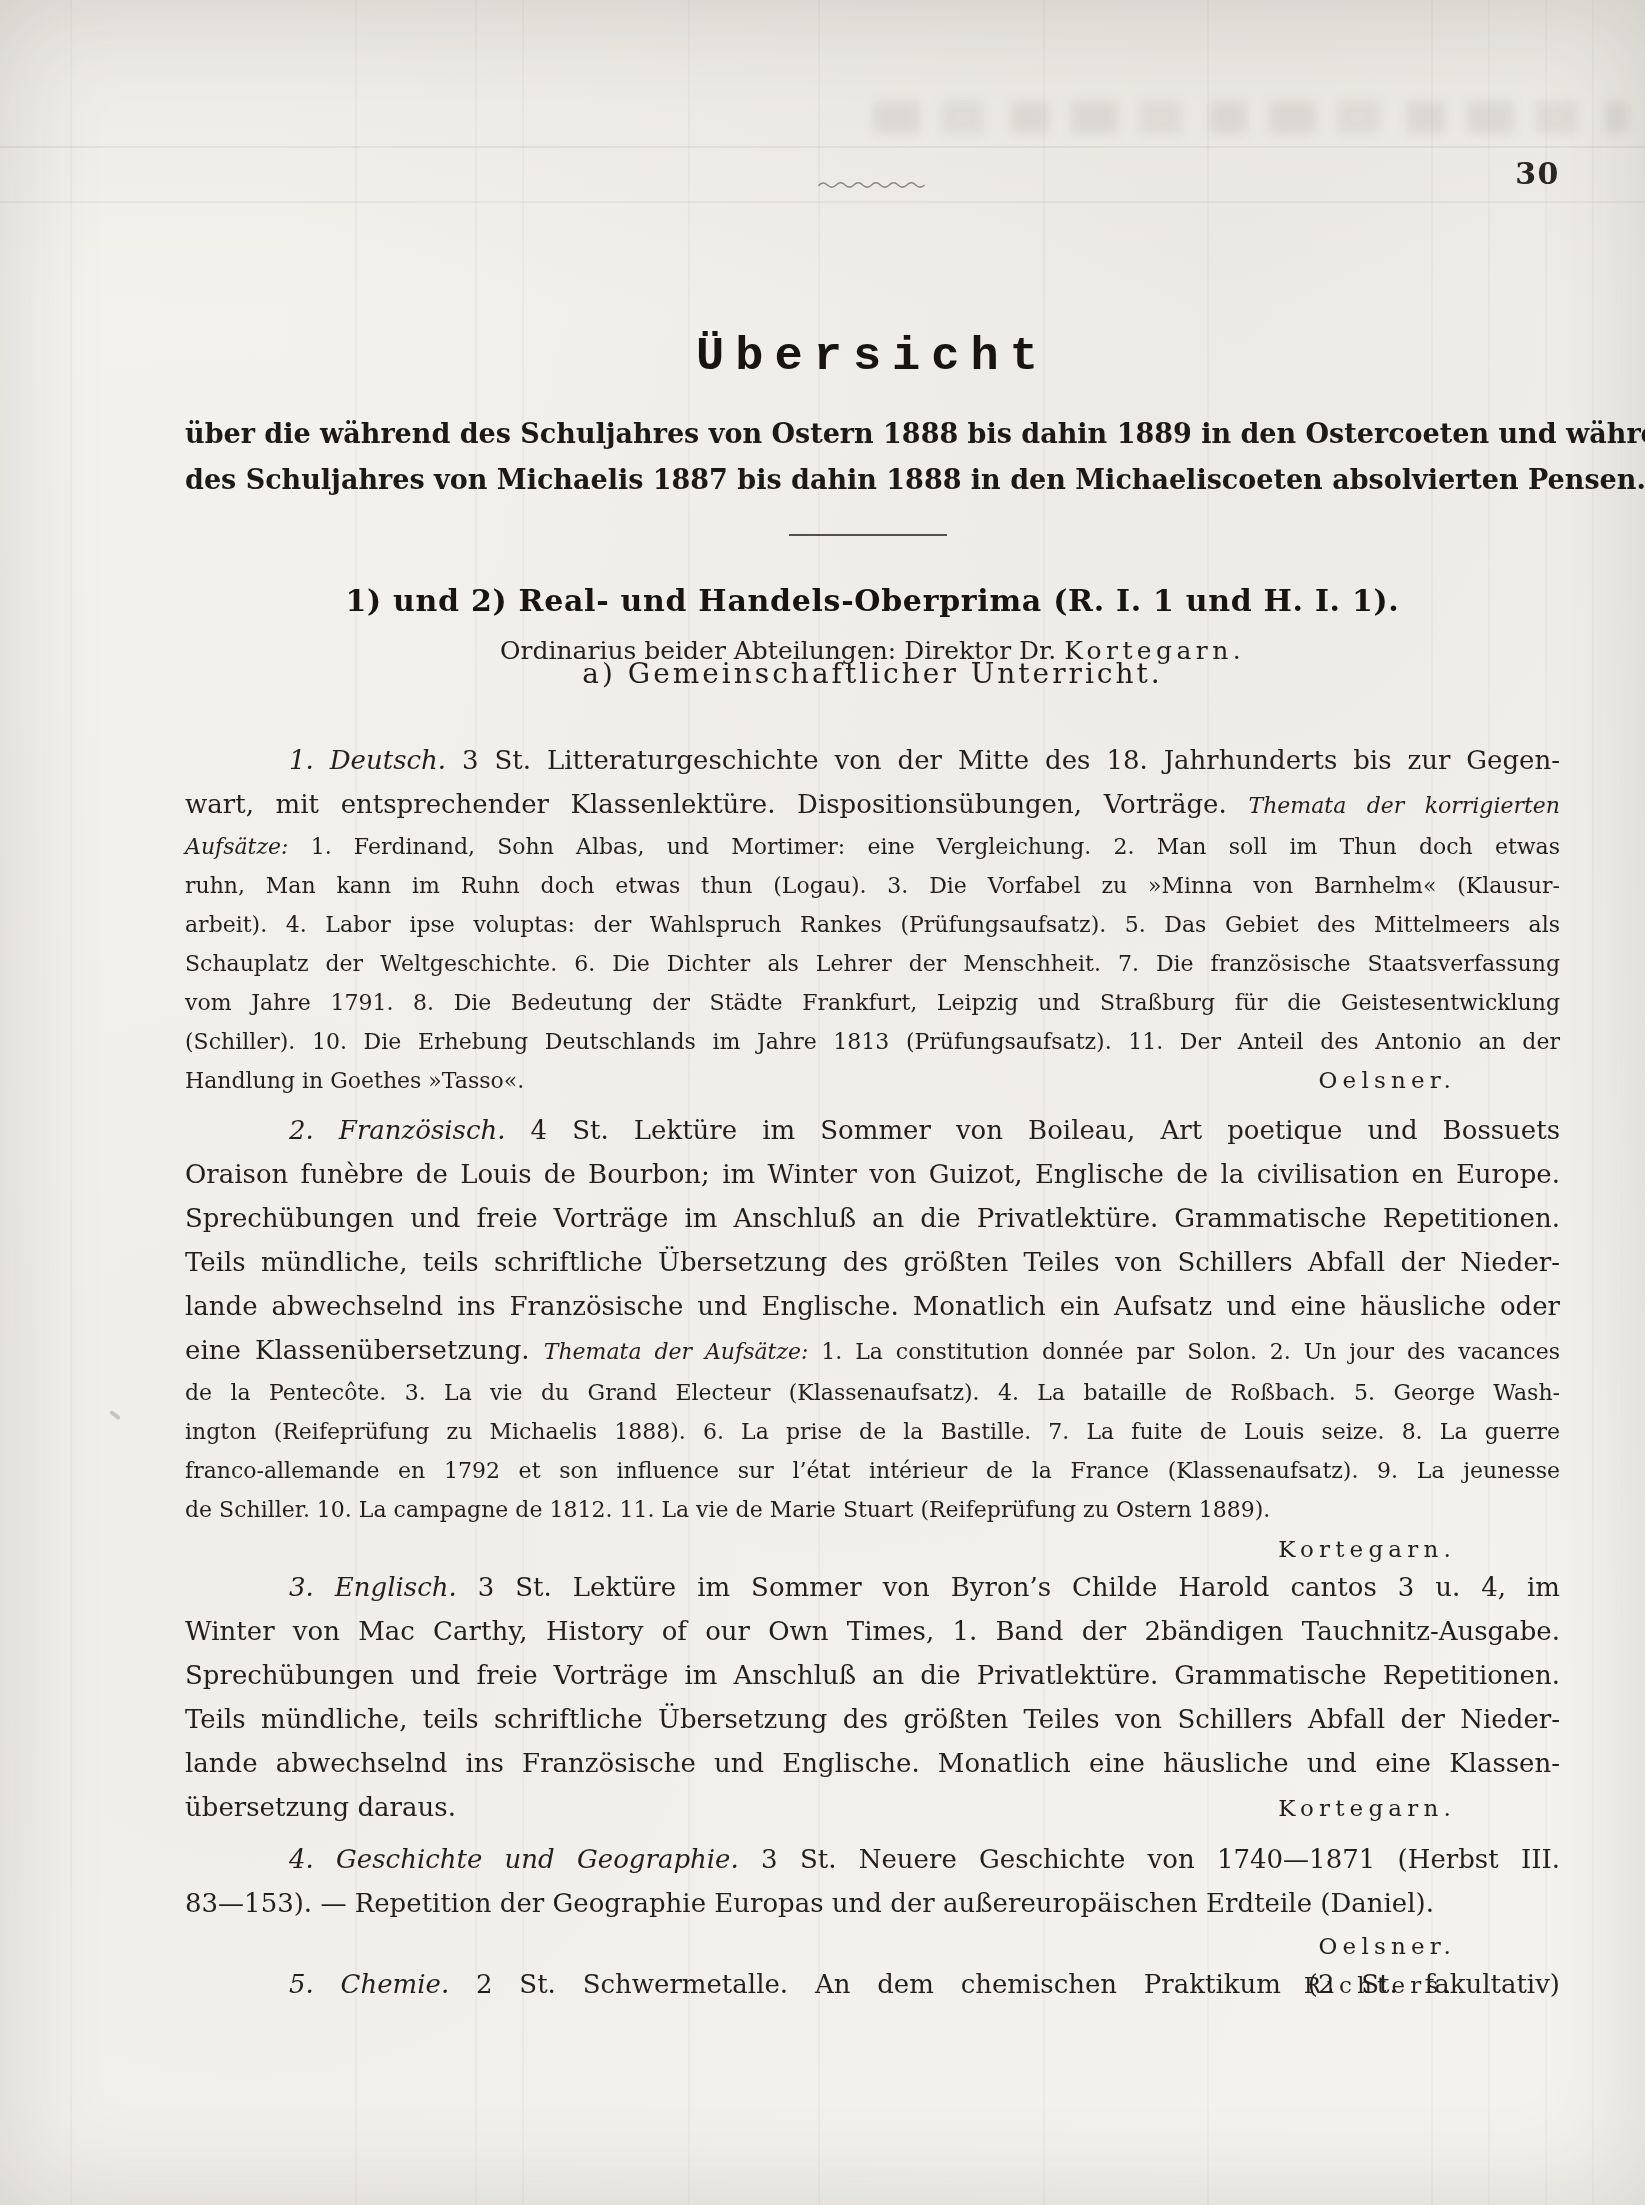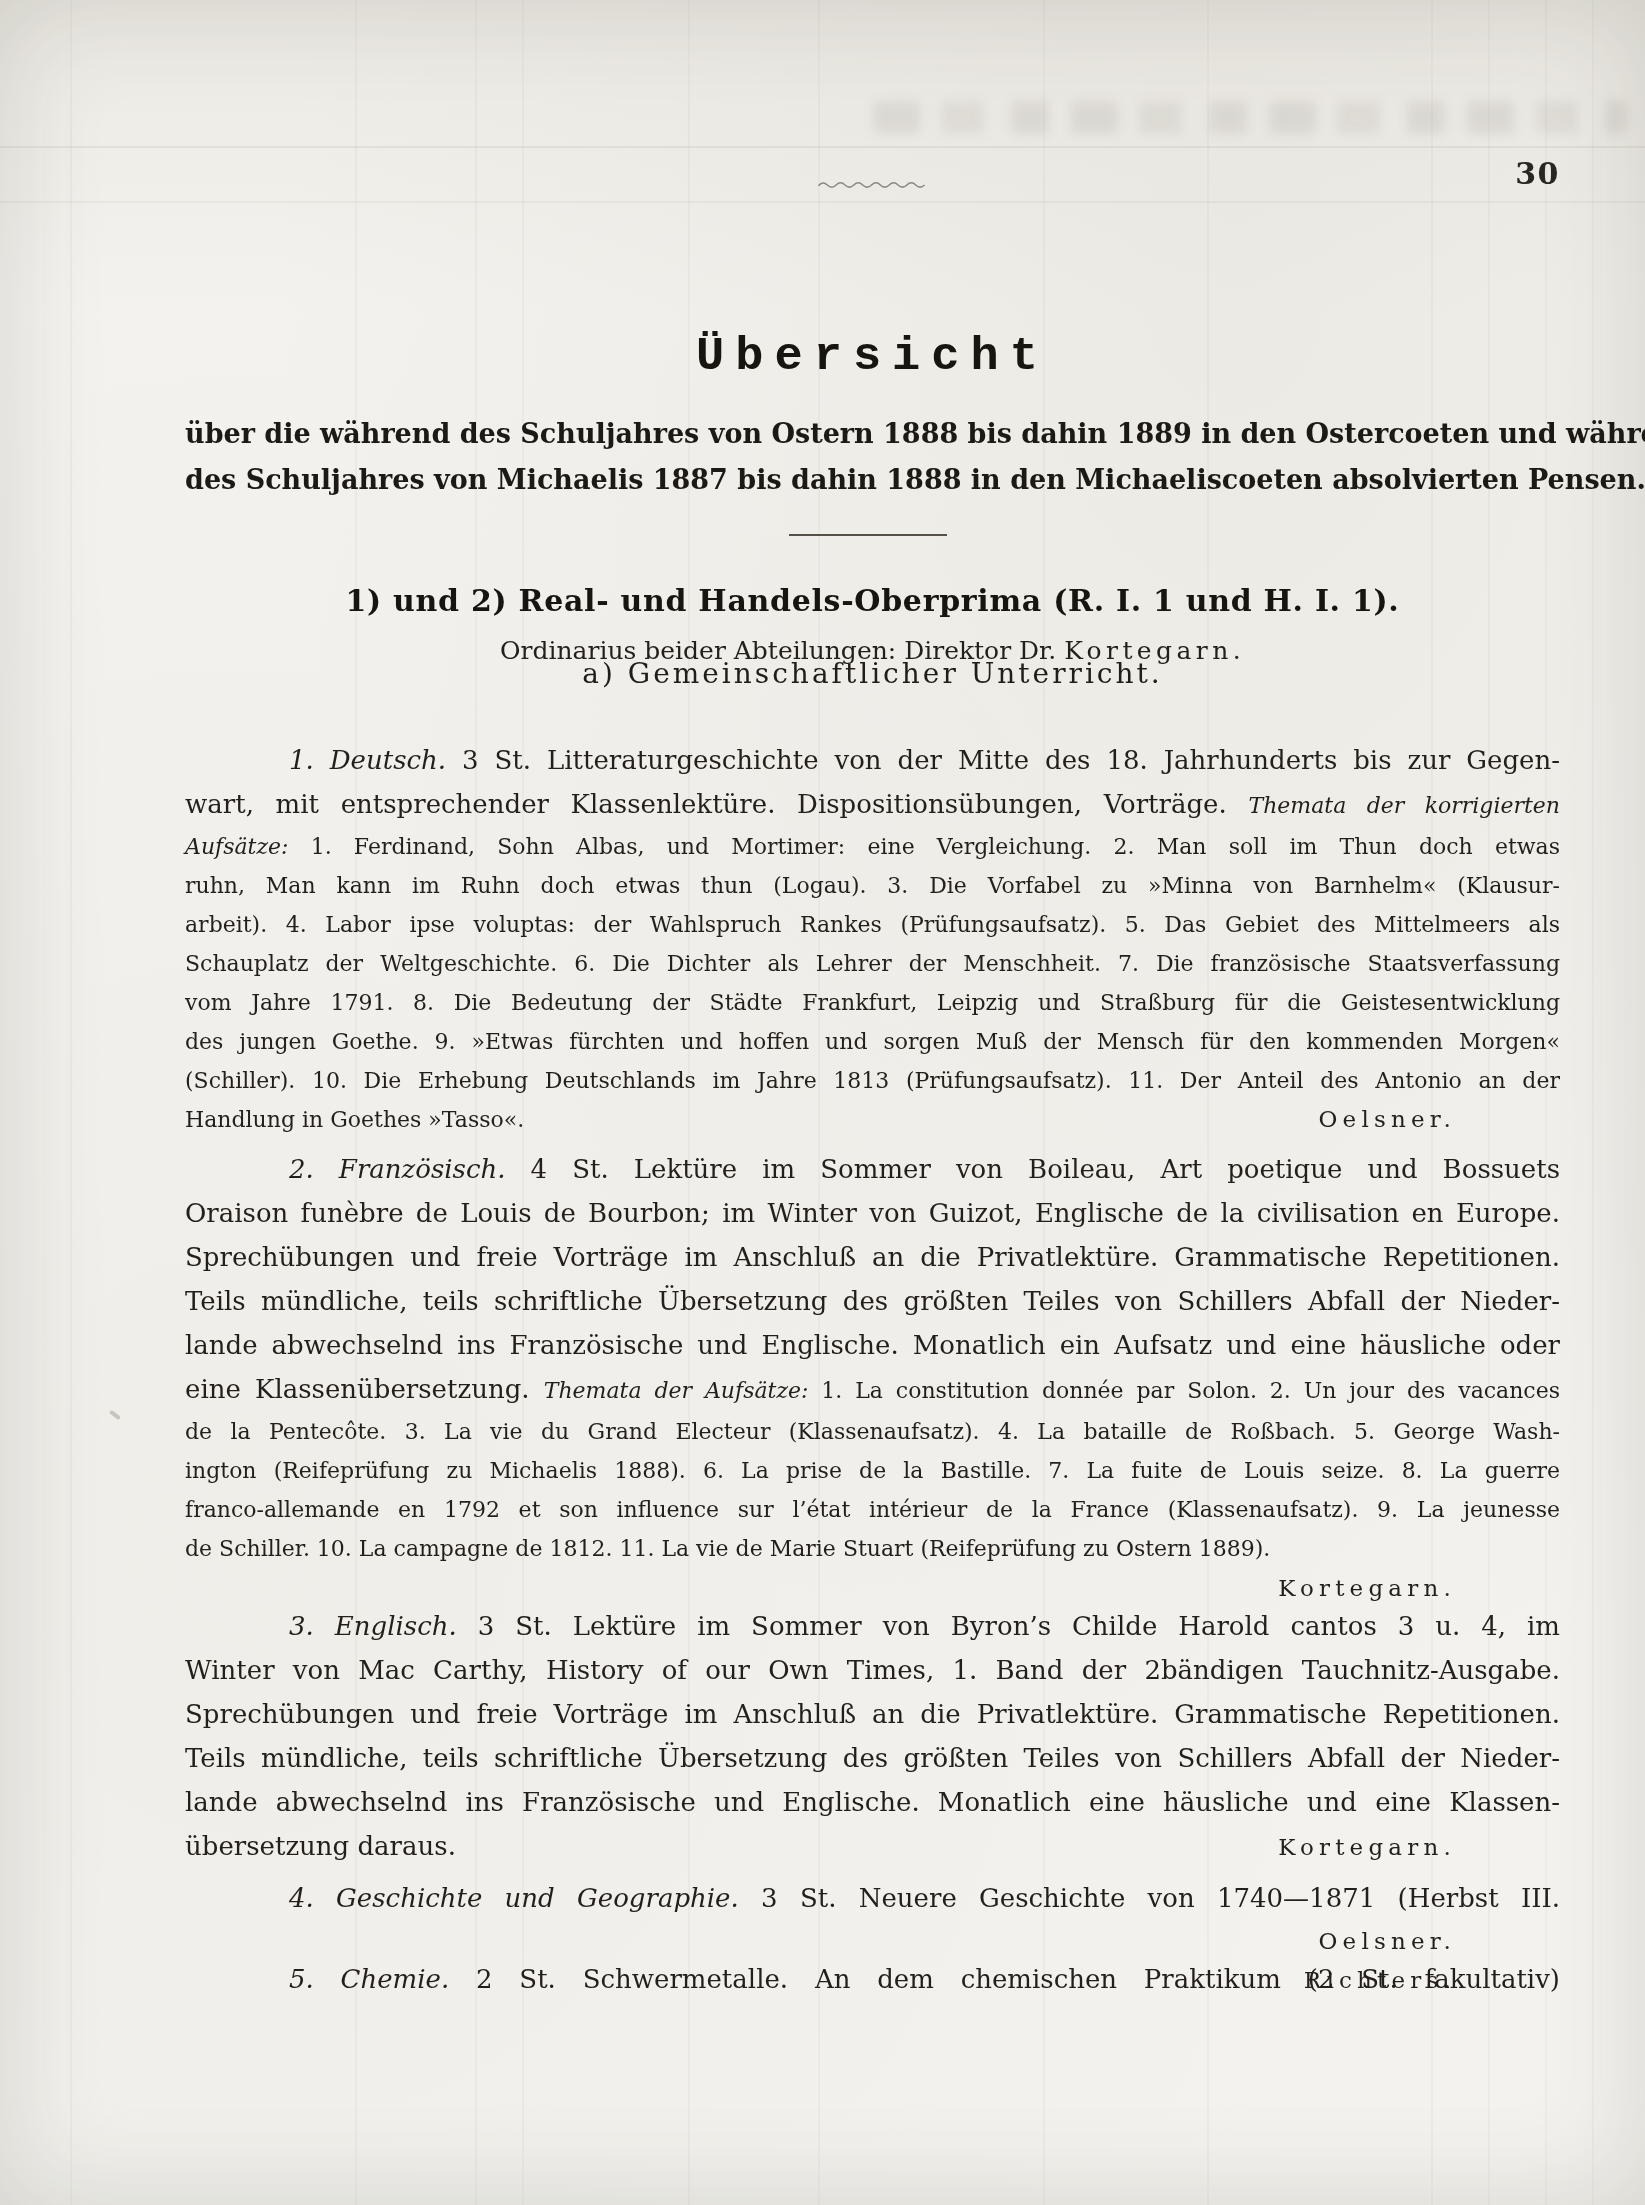--- a/index.html
+++ b/index.html
@@ -101,21 +101,20 @@
 
   <div class="body-col">
       <div class="para">
         <div class="line lh-lg first"><span class="seg-lg-i">1. Deutsch.</span><span class="seg-lg"> 3 St. Litteraturgeschichte von der Mitte des 18. Jahrhunderts bis zur Gegen-</span></div>
         <div class="line lh-lg"><span class="seg-lg">wart, mit entsprechender Klassenlektüre. Dispositionsübungen, Vorträge. </span><span class="seg-sm-i">Themata der korrigierten</span></div>
         <div class="line lh-sm"><span class="seg-sm-i">Aufsätze:</span><span class="seg-sm"> 1. Ferdinand, Sohn Albas, und Mortimer: eine Vergleichung. 2. Man soll im Thun doch etwas</span></div>
         <div class="line lh-sm"><span class="seg-sm">ruhn, Man kann im Ruhn doch etwas thun (Logau). 3. Die Vorfabel zu »Minna von Barnhelm« (Klausur-</span></div>
         <div class="line lh-sm"><span class="seg-sm">arbeit). 4. Labor ipse voluptas: der Wahlspruch Rankes (Prüfungsaufsatz). 5. Das Gebiet des Mittelmeers als</span></div>
         <div class="line lh-sm"><span class="seg-sm">Schauplatz der Weltgeschichte. 6. Die Dichter als Lehrer der Menschheit. 7. Die französische Staatsverfassung</span></div>
         <div class="line lh-sm"><span class="seg-sm">vom Jahre 1791. 8. Die Bedeutung der Städte Frankfurt, Leipzig und Straßburg für die Geistesentwicklung</span></div>
-        <div class="line lh-sm"><span class="seg-sm">des jungen Goethe. 9. »Etwas fürchten und hoffen und sorgen Muß der Mensch für den kommenden Morgen«</span></div>
         <div class="line lh-sm"><span class="seg-sm">(Schiller). 10. Die Erhebung Deutschlands im Jahre 1813 (Prüfungsaufsatz). 11. Der Anteil des Antonio an der</span></div>
         <div class="line lh-sm last"><span class="seg-sm">Handlung in Goethes »Tasso«.</span><span class="sig-abs">Oelsner.</span></div>
       </div>
       <div class="para" style="margin-top: 9px;">
         <div class="line lh-lg first"><span class="seg-lg-i">2. Französisch.</span><span class="seg-lg"> 4 St. Lektüre im Sommer von Boileau, Art poetique und Bossuets</span></div>
         <div class="line lh-lg"><span class="seg-lg">Oraison funèbre de Louis de Bourbon; im Winter von Guizot, Englische de la civilisation en Europe.</span></div>
         <div class="line lh-lg"><span class="seg-lg">Sprechübungen und freie Vorträge im Anschluß an die Privatlektüre. Grammatische Repetitionen.</span></div>
         <div class="line lh-lg"><span class="seg-lg">Teils mündliche, teils schriftliche Übersetzung des größten Teiles von Schillers Abfall der Nieder-</span></div>
         <div class="line lh-lg"><span class="seg-lg">lande abwechselnd ins Französische und Englische. Monatlich ein Aufsatz und eine häusliche oder</span></div>
         <div class="line lh-lg"><span class="seg-lg">eine Klassenübersetzung. </span><span class="seg-sm-i">Themata der Aufsätze:</span><span class="seg-sm"> 1. La constitution donnée par Solon. 2. Un jour des vacances</span></div>
@@ -128,20 +127,21 @@
       <div class="para">
         <div class="line lh-lg first"><span class="seg-lg-i">3. Englisch.</span><span class="seg-lg"> 3 St. Lektüre im Sommer von Byron’s Childe Harold cantos 3 u. 4, im</span></div>
         <div class="line lh-lg"><span class="seg-lg">Winter von Mac Carthy, History of our Own Times, 1. Band der 2bändigen Tauchnitz-Ausgabe.</span></div>
         <div class="line lh-lg"><span class="seg-lg">Sprechübungen und freie Vorträge im Anschluß an die Privatlektüre. Grammatische Repetitionen.</span></div>
         <div class="line lh-lg"><span class="seg-lg">Teils mündliche, teils schriftliche Übersetzung des größten Teiles von Schillers Abfall der Nieder-</span></div>
         <div class="line lh-lg"><span class="seg-lg">lande abwechselnd ins Französische und Englische. Monatlich eine häusliche und eine Klassen-</span></div>
         <div class="line lh-lg last"><span class="seg-lg">übersetzung daraus.</span><span class="sig-abs">Kortegarn.</span></div>
       </div>
       <div class="para" style="margin-top: 8px;">
         <div class="line lh-lg first"><span class="seg-lg-i">4. Geschichte und Geographie.</span><span class="seg-lg"> 3 St. Neuere Geschichte von 1740—1871 (Herbst III.</span></div>
+        <div class="line lh-lg last"><span class="seg-lg">83—153). — Repetition der Geographie Europas und der außereuropäischen Erdteile (Daniel).</span></div>
         <div class="sig-line">Oelsner.</div>
       </div>
       <div class="para">
         <div class="line lh-lg first"><span class="seg-lg-i">5. Chemie.</span><span class="seg-lg"> 2 St. Schwermetalle. An dem chemischen Praktikum (2 St. fakultativ)</span></div>
         <div class="line lh-lg last"><span class="sig-abs">Richters.</span></div>
       </div>
     </div>
 
 </div>
 

